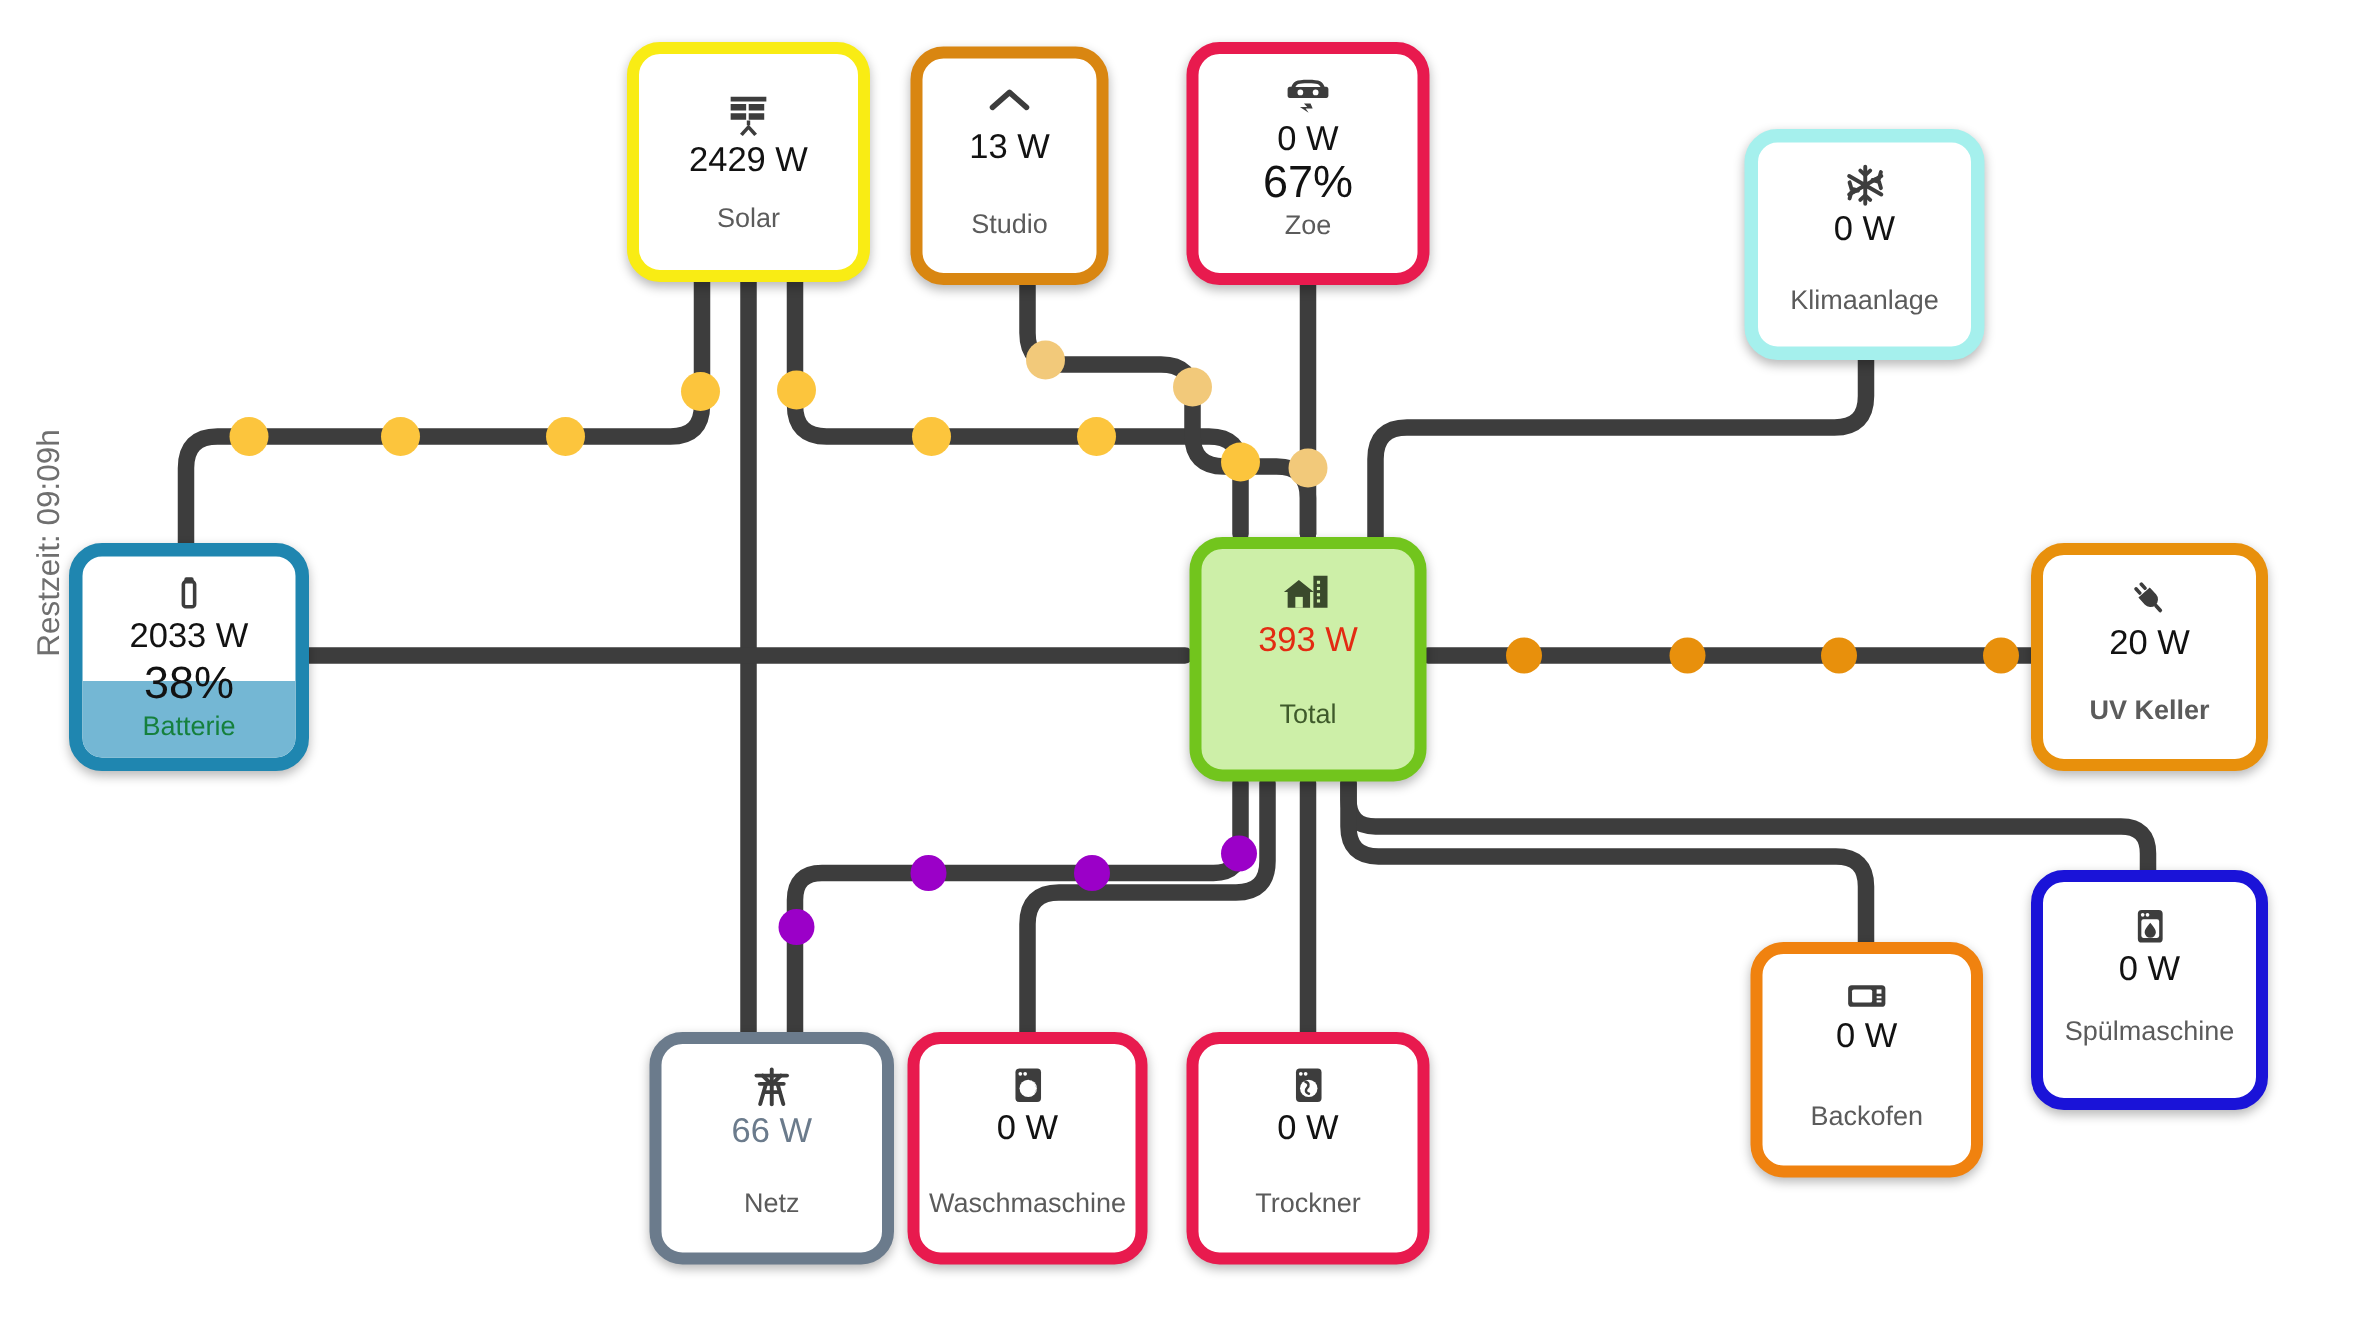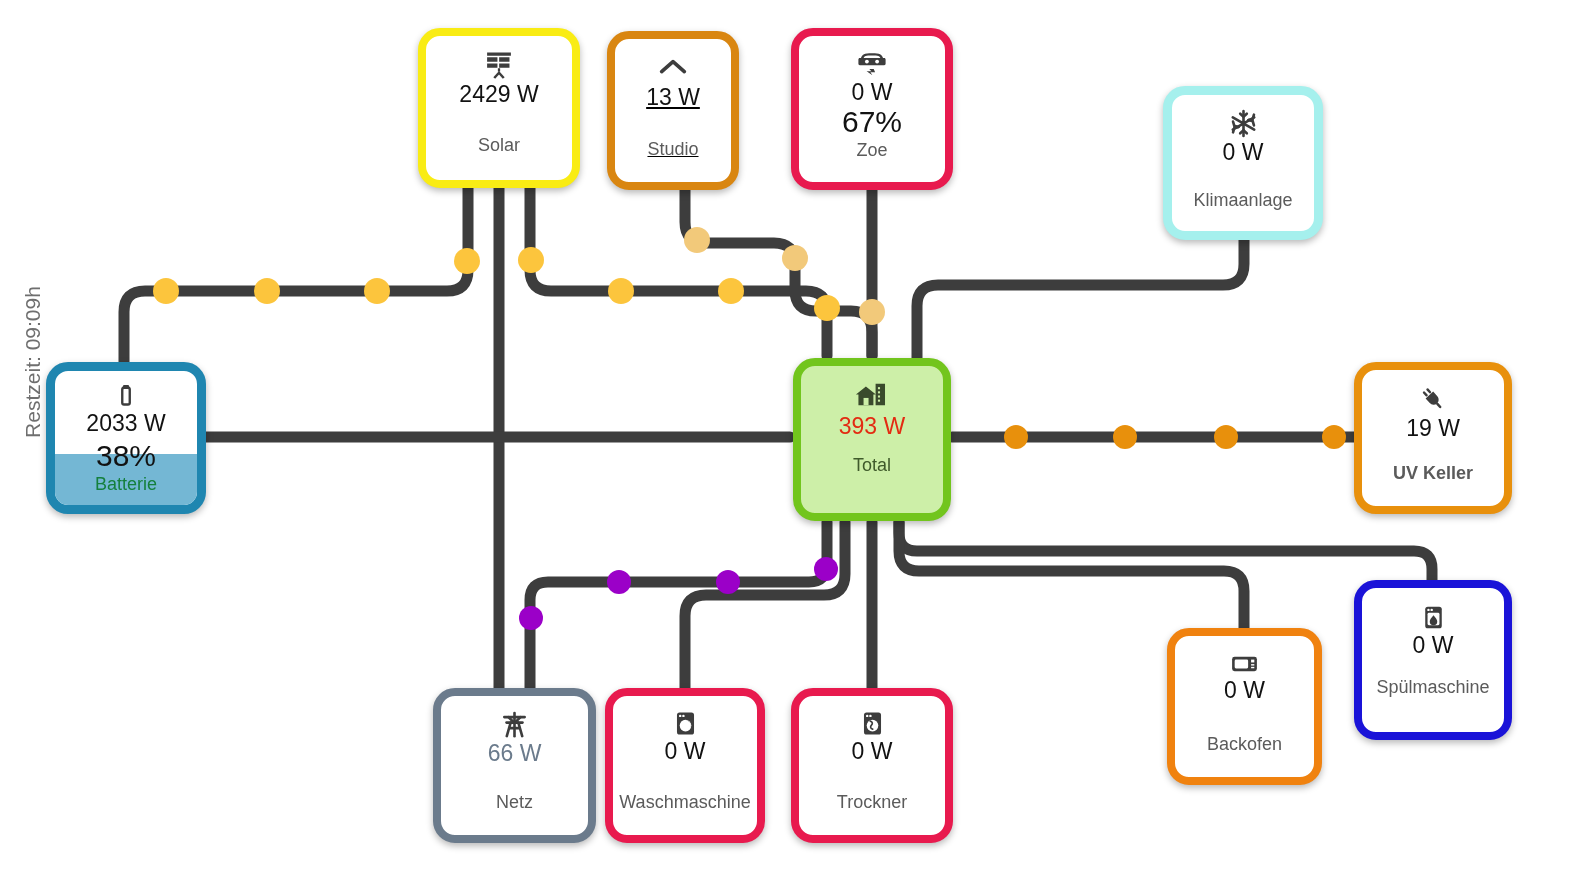--- a/index.html
+++ b/index.html
@@ -120,37 +120,37 @@
       <circle cx="728" cy="582" r="12" fill="#9b00c8"></circle>
       <circle cx="826" cy="569" r="12" fill="#9b00c8"></circle>
 
       <circle cx="1016" cy="437" r="12" fill="#e8900c"></circle>
       <circle cx="1125" cy="437" r="12" fill="#e8900c"></circle>
       <circle cx="1226" cy="437" r="12" fill="#e8900c"></circle>
       <circle cx="1334" cy="437" r="12" fill="#e8900c"></circle>
     </g>
   </svg>
 
-  <div class="node" style="left:418px;top:28px;width:162px;height:160px;border-width:8px;border-color:#f9ec14;padding-top:12px;">
+  <div class="node" style="left:418px;top:28px;width:162px;height:160px;border-width:8px;border-color:#f9ec14;padding-top:24px;">
     <div class="inner">
       <span class="ic">
         <svg width="34" height="34" viewBox="0 0 24 24" fill="#3d3d3d">
           <path d="M3.6 3.2h16.8v2.2H3.6zM3.6 6.6h7.3v3.1H3.6zM12.1 6.6h7.3v3.1h-7.3zM3.6 10.9h7.3v3.1H3.6zM12.1 10.9h7.3v3.1h-7.3z"></path>
           <path d="M11.2 14.3h1.6v2.3h-1.6z"></path>
           <path d="M12 16.2l4 4.4-1.3 1.1-3.5-3.9z"></path>
           <path d="M12 16.2l-4 4.4 1.3 1.1 3.5-3.9z"></path>
         </svg>
       </span>
       <div class="val">2429 W</div>
       <div class="spacer"></div>
       <div class="lbl" style="margin-bottom:24px;">Solar</div>
     </div>
   </div>
 
-  <div class="node" style="left:607px;top:31px;width:132px;height:159px;border-width:8px;border-color:#d98611;padding-top:12px;text-decoration:underline;">
+  <div class="node" style="left:607px;top:31px;width:132px;height:159px;border-width:8px;border-color:#d98611;padding-top:12px;">
     <div class="inner">
       <span class="ic">
         <svg width="34" height="34" viewBox="0 0 24 24" fill="none" stroke="#3d3d3d" stroke-width="2.6" stroke-linecap="round" stroke-linejoin="round">
           <path d="M4 14.5 L12 7.5 L20 14.5"></path>
         </svg>
       </span>
       <div class="val">13 W</div>
       <div class="spacer"></div>
       <div class="lbl" style="margin-bottom:22px;">Studio</div>
     </div>
@@ -213,37 +213,37 @@
           <rect x="6.9" y="12.4" width="3.6" height="5.2" fill="#cdefa8"></rect>
           <path d="M15.6 2.2 L22.4 2.2 L22.4 17.6 L15.6 17.6 Z"></path>
           <rect x="17.3" y="4.6" width="1.5" height="1.5" fill="#cdefa8"></rect>
           <rect x="17.3" y="7.6" width="1.5" height="1.5" fill="#cdefa8"></rect>
           <rect x="17.3" y="10.6" width="1.5" height="1.5" fill="#cdefa8"></rect>
           <rect x="17.3" y="13.6" width="1.5" height="1.5" fill="#cdefa8"></rect>
         </svg>
       </span>
       <div class="val" style="color:#e32b12;margin-top:2px;">393 W</div>
       <div class="spacer"></div>
-      <div class="lbl" style="color:#3f5a2b;margin-bottom:37px;">Total</div>
+      <div class="lbl" style="color:#3f5a2b;margin-bottom:26px;">Total</div>
     </div>
   </div>
 
   <div class="node" style="left:1354px;top:362px;width:158px;height:152px;border-width:8px;border-color:#e8900c;padding-top:12px;">
     <div class="inner">
       <span class="ic">
         <svg width="34" height="34" viewBox="0 0 24 24" fill="#3d3d3d">
           <g transform="rotate(-42 12 12)">
             <path d="M8.4 8.2h7.2v4.4a3.6 3.6 0 0 1-3.6 3.6 3.6 3.6 0 0 1-3.6-3.6z"></path>
             <rect x="9.5" y="3.6" width="1.7" height="4.2" rx="0.7"></rect>
             <rect x="12.8" y="3.6" width="1.7" height="4.2" rx="0.7"></rect>
             <rect x="11.1" y="15.8" width="1.8" height="4.6" rx="0.8"></rect>
           </g>
         </svg>
       </span>
-      <div class="val">19 W</div>
+      <div class="val">20 W</div>
       <div class="spacer"></div>
       <div class="lbl" style="margin-bottom:22px;font-weight:bold;">UV Keller</div>
     </div>
   </div>
 
   <div class="node" style="left:433px;top:688px;width:163px;height:155px;border-width:8px;border-color:#6b7b8c;padding-top:12px;">
     <div class="inner">
       <span class="ic">
         <svg width="33" height="33" viewBox="0 0 24 24" fill="none" stroke="#3d3d3d" stroke-width="1.9" stroke-linecap="round">
           <path d="M4.6 6.6h14.8"></path>

